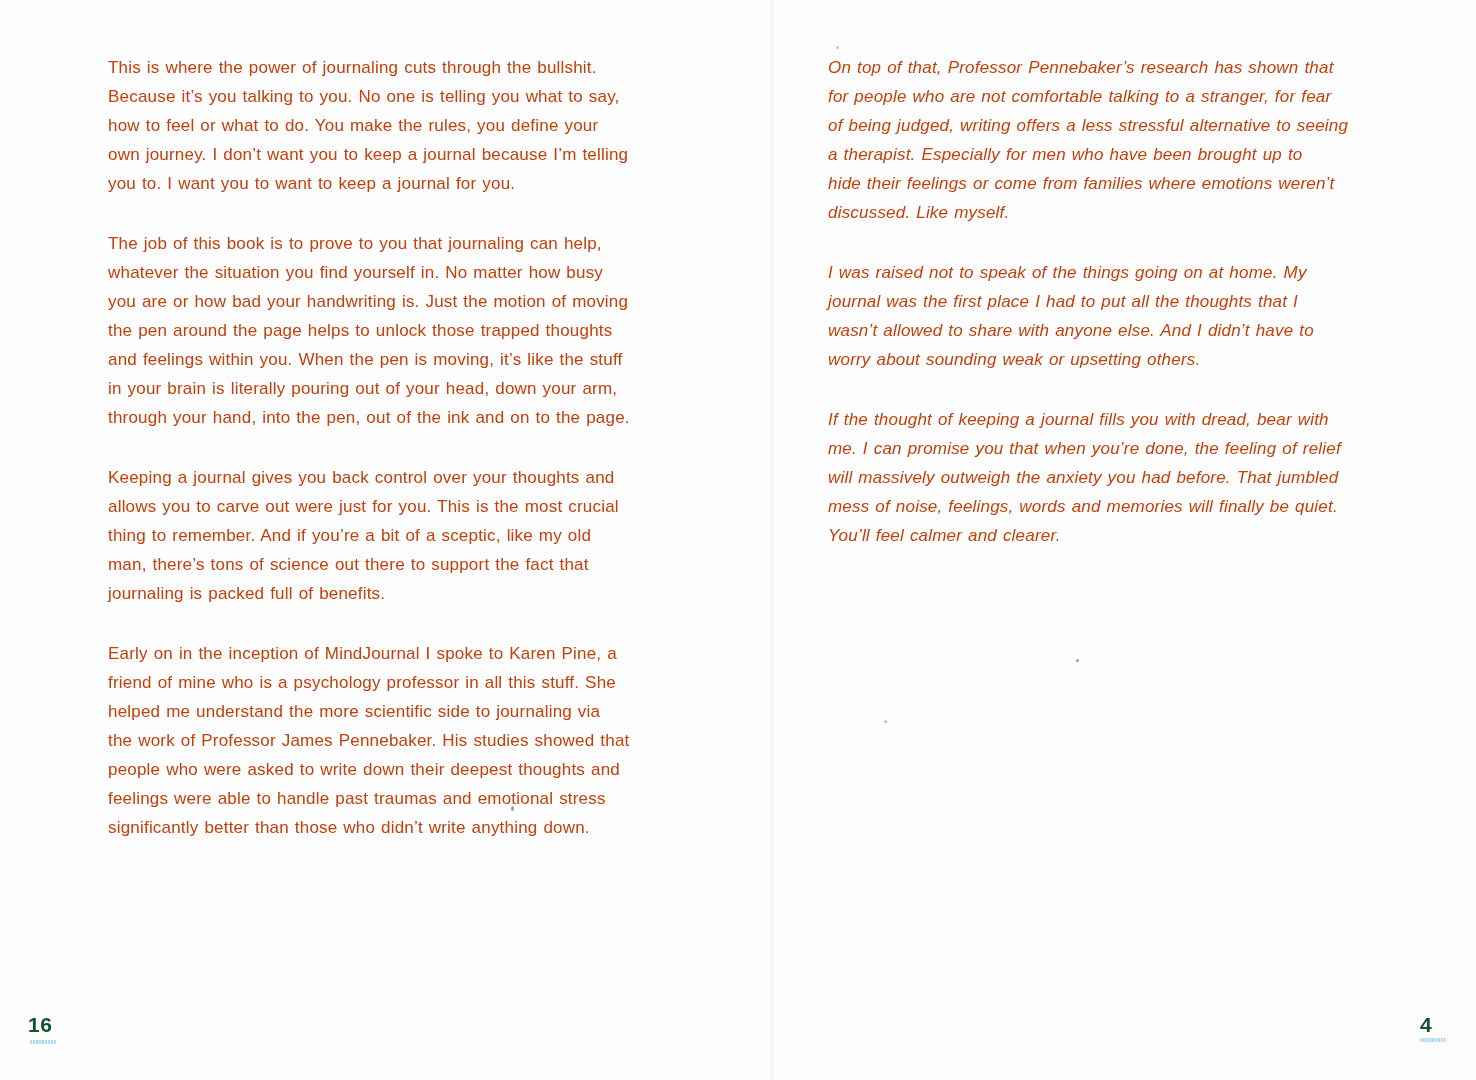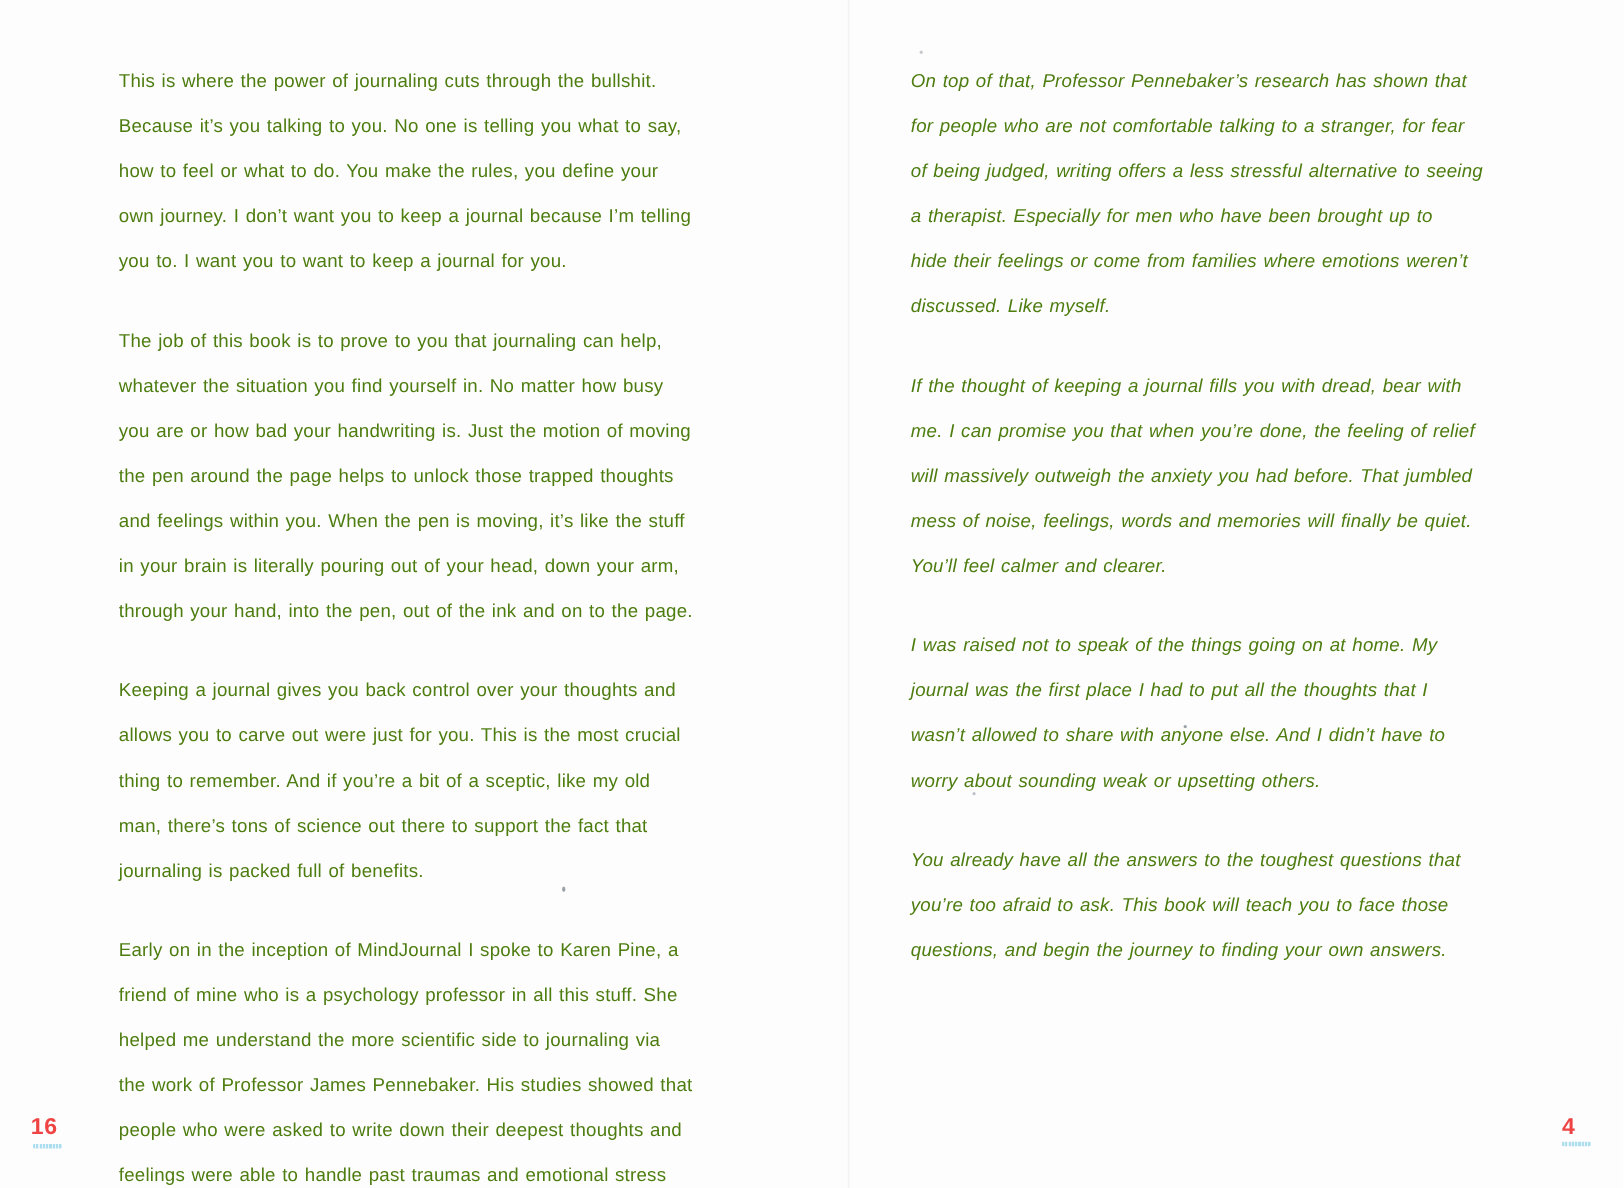--- a/index.html
+++ b/index.html
@@ -26,33 +26,33 @@
   }
   .text-col {
     position: absolute;
     top: 53px;
   }
   .text-col.left  { left: 108px; width: 545px; }
   .text-col.right { left: 828px; width: 548px; font-style: italic; }
   .para {
     margin: 0 0 31px 0;
     font-size: 17px;
-    line-height: 41px;
+    line-height: 29px;
     letter-spacing: 0.2px;
     word-spacing: 1px;
-    color: #4d7c0f;
+    color: #c2410c;
     white-space: pre-line; 
   }
   .pagenum {
     position: absolute;
     top: 1013px;
     font-size: 21px;
     font-weight: bold;
     letter-spacing: 0.5px;
-    color: #ef4444;
+    color: #14532d;
   }
   .pagenum.left  { left: 28px; }
   .pagenum.right { left: 1420px; }
   
   .micro-mark {
     position: absolute;
     height: 4px;
     width: 26px;
     background: repeating-linear-gradient(90deg, #9ed8ec 0 2px, rgba(158,216,236,0.25) 2px 3px);
     border-radius: 1px;
@@ -110,32 +110,29 @@
   </section>
 
   <section>
     <div class="text-col right">
       <p class="para">On top of that, Professor Pennebaker’s research has shown that
 for people who are not comfortable talking to a stranger, for fear
 of being judged, writing offers a less stressful alternative to seeing
 a therapist. Especially for men who have been brought up to
 hide their feelings or come from families where emotions weren’t
 discussed. Like myself.</p>
+      <p class="para">I was raised not to speak of the things going on at home. My
+journal was the first place I had to put all the thoughts that I
+wasn’t allowed to share with anyone else. And I didn’t have to
+worry about sounding weak or upsetting others.</p>
       <p class="para">If the thought of keeping a journal fills you with dread, bear with
 me. I can promise you that when you’re done, the feeling of relief
 will massively outweigh the anxiety you had before. That jumbled
 mess of noise, feelings, words and memories will finally be quiet.
 You’ll feel calmer and clearer.</p>
-      <p class="para">I was raised not to speak of the things going on at home. My
-journal was the first place I had to put all the thoughts that I
-wasn’t allowed to share with anyone else. And I didn’t have to
-worry about sounding weak or upsetting others.</p>
-      <p class="para">You already have all the answers to the toughest questions that
-you’re too afraid to ask. This book will teach you to face those
-questions, and begin the journey to finding your own answers.</p>
     </div>
     <div class="pagenum right">4</div>
     <div class="micro-mark right"></div>
   </section>
 
   <div class="artifact a1"></div>
   <div class="artifact a2"></div>
   <div class="artifact a3"></div>
   <div class="artifact a4"></div>
 

